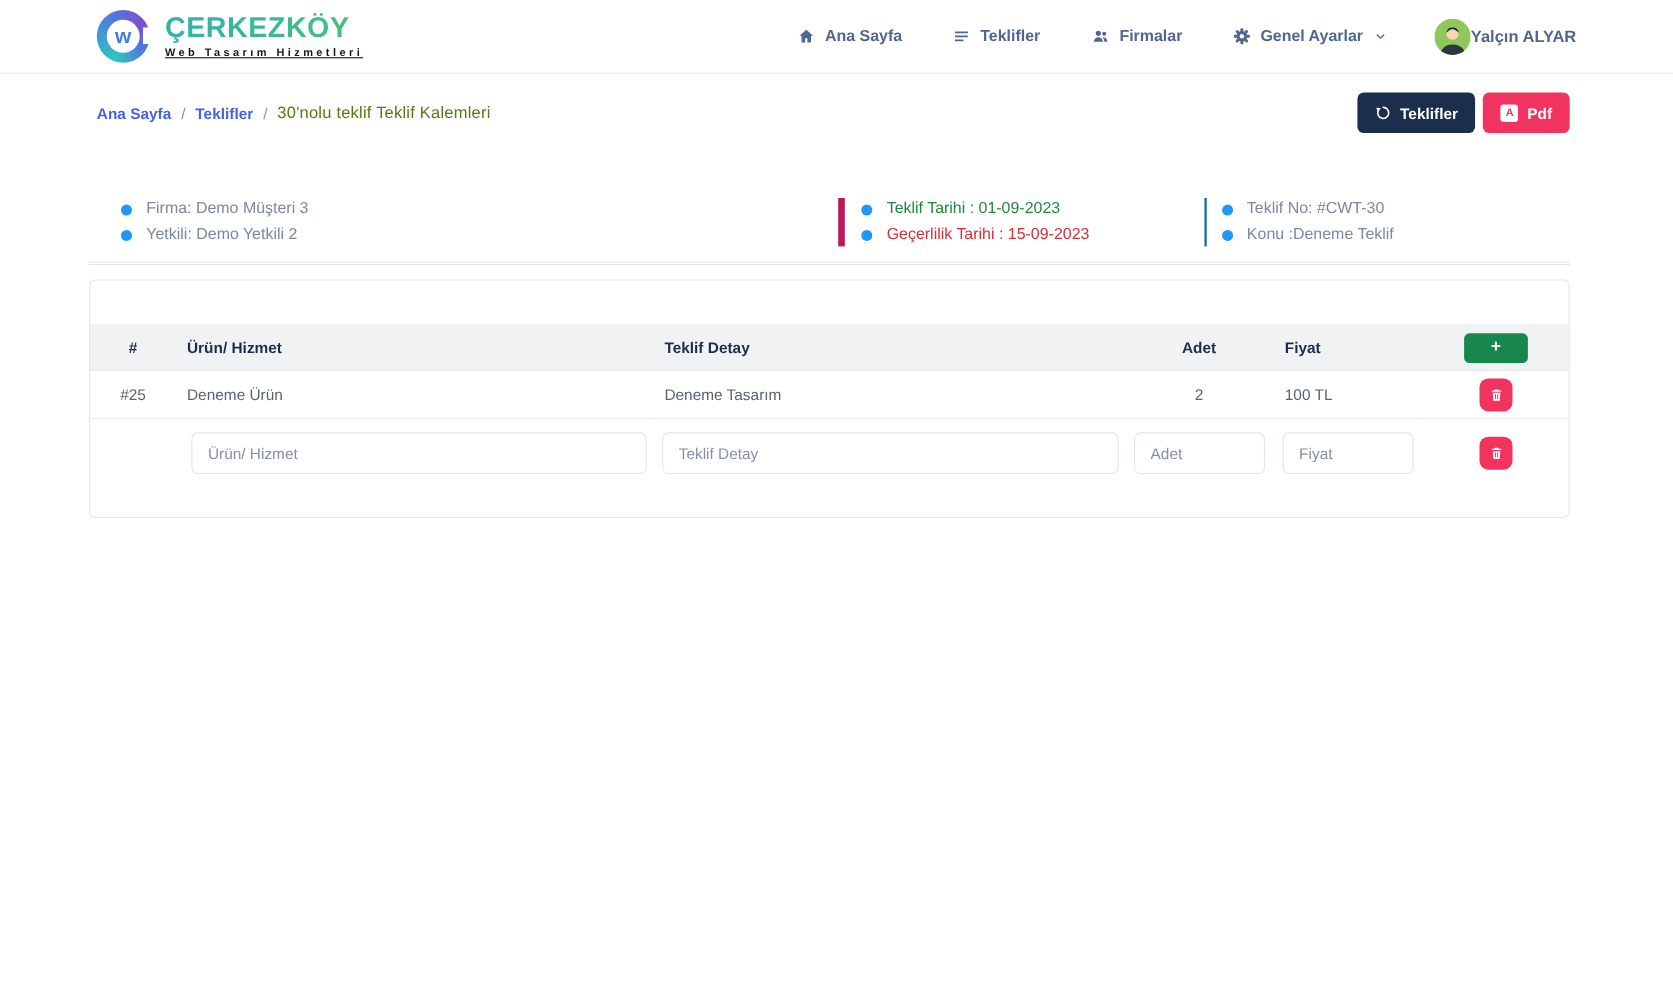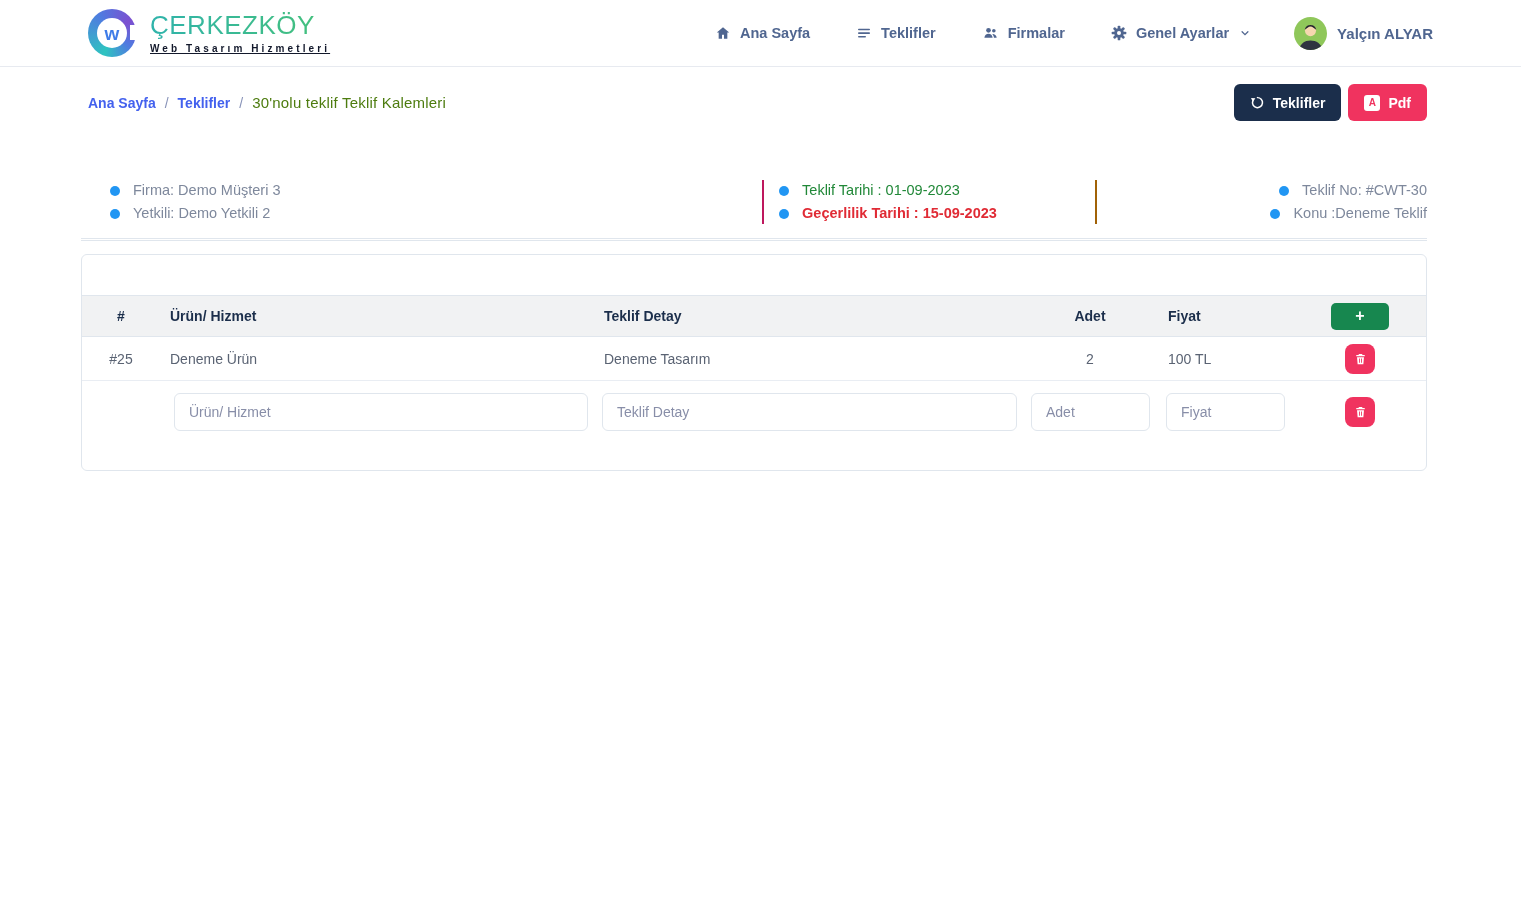--- a/index.html
+++ b/index.html
@@ -18,34 +18,34 @@
   .brand { display:flex; align-items:center; gap:14px; }
   .logo {
     width:48px; height:48px; border-radius:50%; position:relative; flex:0 0 auto;
     background:conic-gradient(from 200deg,#2ec4c0,#4f7be0 35%,#7c4fd0 60%,#4f7be0 80%,#2ec4c0);
     display:flex; align-items:center; justify-content:center;
   }
   .logo::before { content:""; position:absolute; inset:9px; background:#fff; border-radius:50%; }
   .logo::after  { content:""; position:absolute; right:-2px; top:16px; width:8px; height:15px; background:#fff; }
   .logo-w { position:relative; z-index:1; font-size:19px; font-weight:700; color:#3f7ce8; line-height:1; }
   .brand-name {
-    font-size:26px; font-weight:400; letter-spacing:.5px; line-height:1.05;
+    font-size:26px; font-weight:700; letter-spacing:.5px; line-height:1.05;
     background:linear-gradient(90deg,#2fb3ab 0%,#45c17a 100%);
     -webkit-background-clip:text; background-clip:text; color:transparent;
   }
   .brand-tagline { font-size:10px; font-weight:700; letter-spacing:3.1px; color:#12182b; margin-top:3px;text-decoration:underline; }
 
   .nav-links { margin-left:auto; display:flex; align-items:center; gap:46px; }
   .nav-item {
     display:flex; align-items:center; gap:9px; cursor:pointer;
     color:#506690; font-size:14.5px; font-weight:600; text-decoration:none;
   }
   .nav-item svg { flex:0 0 auto; }
   .caret { margin-left:2px; }
-  .user-box { margin-left:44px; display:flex; align-items:center; gap:10px; cursor:pointer; }
+  .user-box { margin-left:44px; display:flex; align-items:center; cursor:pointer; }
   .user-name { font-size:15px; font-weight:700; color:#506690; }
 
   
   .crumb-bar {
     display:flex; justify-content:space-between; align-items:center;
     padding:17px 94px 0 88px;
   }
   .breadcrumb { display:flex; align-items:center; gap:9px; font-size:14px; }
   .breadcrumb a { color:#4361ee; font-weight:700; text-decoration:none; cursor:pointer; }
   .crumb-sep { color:#8893b8; font-size:14px; }
@@ -56,26 +56,26 @@
          font-family:inherit; font-size:14px; font-weight:700; color:#fff; padding:0 16px; height:37px; }
   .btn-dark { background:#1b2e4b; }
   .btn-pink { background:#f0335f; }
   .pdf-chip { width:16px; height:16px; background:#fff; border-radius:3px; display:inline-flex;
               align-items:center; justify-content:center; font-size:10px; font-weight:800; color:#f0335f; }
 
   
   .info-row { display:flex; margin:59px 94px 0 81px; align-items:stretch; }
   .info-col { display:flex; flex-direction:column; justify-content:center; gap:2px; }
   .info-col.c1 { flex:0 0 50.6%; padding-left:29px;justify-content:space-between; }
-  .info-col.c2 { flex:0 0 24.7%; border-left:2px solid #be185d; padding-left:15px; }
-  .info-col.c3 { flex:0 0 24.7%; border-left:2px solid #a16207; padding-left:14px;align-items:flex-end; }
+  .info-col.c2 { flex:0 0 24.7%; border-left:6px solid #be185d; padding-left:15px; }
+  .info-col.c3 { flex:0 0 24.7%; border-left:2px solid #0369a1; padding-left:14px; }
   .info-item { display:flex; align-items:center; gap:13px; font-size:14.5px; color:#7e889c; line-height:21px; }
   .dot { width:10px; height:10px; border-radius:50%; background:#2196f3; flex:0 0 auto; }
   .text-green { color:#218838; }
-  .text-red   { color:#e02b35;font-weight:bold; }
+  .text-red   { color:#e02b35; }
 
   hr.double {
     margin:14px 94px 0 81px; border:none; height:3px;
     border-top:1px solid #e0e6ed; border-bottom:1px solid #e0e6ed;
   }
 
   
   .card { margin:13px 94px 0 81px; border:1px solid #e0e6ed; border-radius:6px; padding-bottom:27px; background:#fff; }
   .card-top { height:40px; }
   table.items { width:100%; border-collapse:collapse; table-layout:fixed; }

